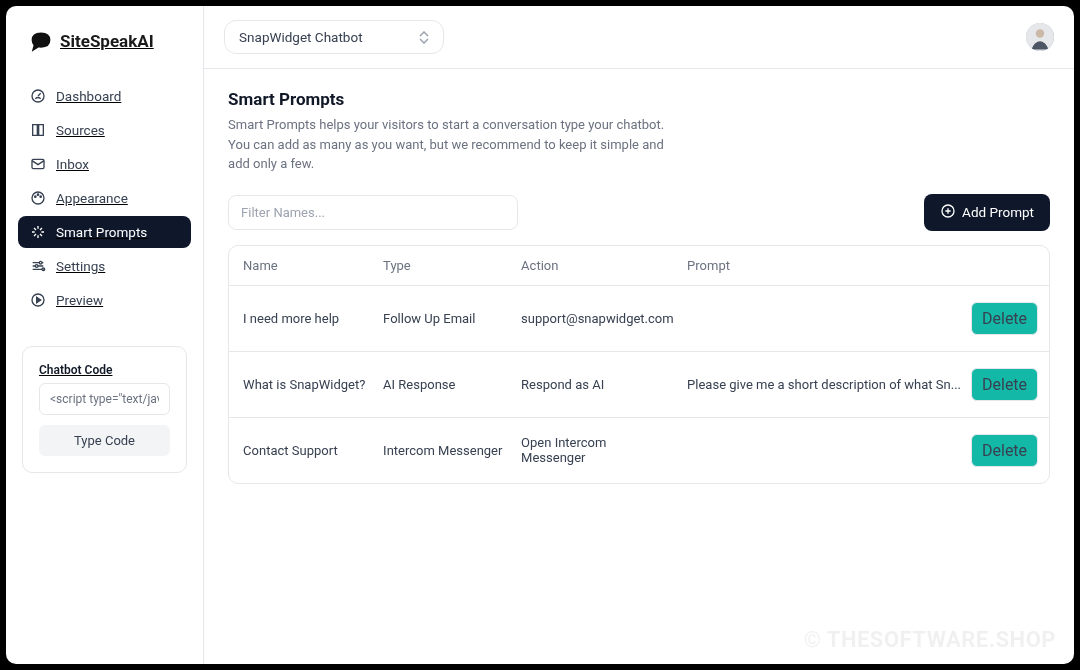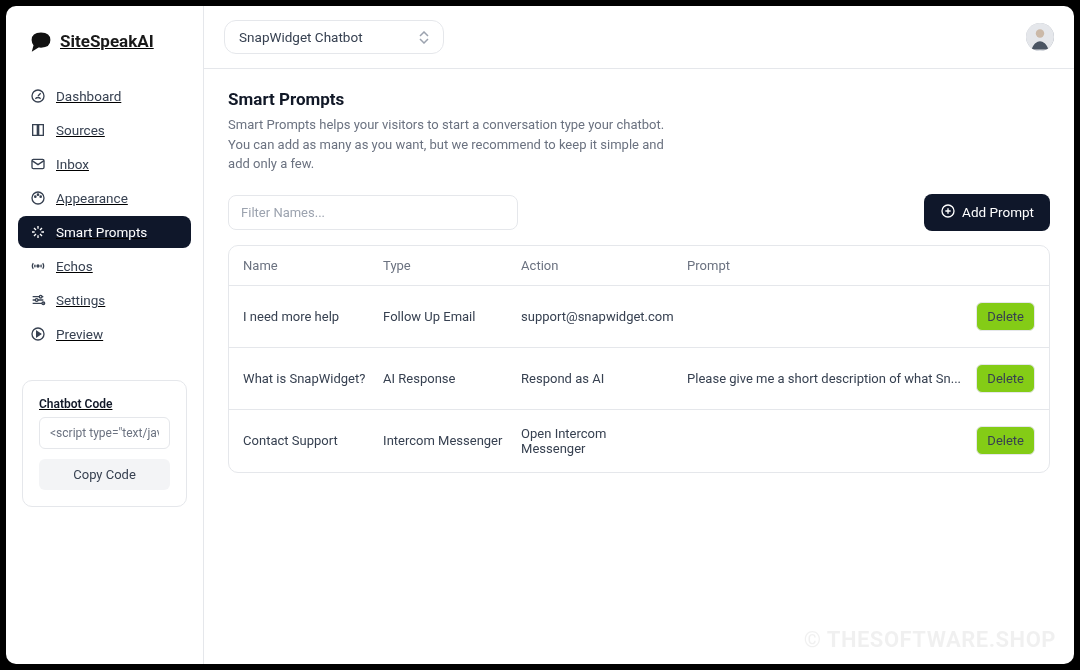--- a/index.html
+++ b/index.html
@@ -31,21 +31,21 @@
 .add-btn { display: flex; align-items: center; gap: 6px; background: #0f172a; color: #fff; border: none; border-radius: 8px; padding: 9px 16px; font-size: 13.5px; cursor: pointer; font-family: inherit; }
 .table { border: 1px solid #e5e7eb; border-radius: 10px; overflow: hidden; }
 .table-head { display: flex; padding: 12px 14px; border-bottom: 1px solid #e5e7eb; font-size: 13px; color: #6b7280; }
 .table-row { display: flex; align-items: center; padding: 16px 14px; border-bottom: 1px solid #e5e7eb; font-size: 13px; color: #374151; }
 .table-row:last-child { border-bottom: none; }
 .col-name { width: 140px; flex-shrink: 0; padding-right: 10px; }
 .col-type { width: 138px; flex-shrink: 0; padding-right: 10px; }
 .col-action { width: 166px; flex-shrink: 0; padding-right: 22px; }
 .col-prompt { flex: 1; white-space: nowrap; overflow: hidden; text-overflow: ellipsis; padding-right: 10px; }
 .col-del { width: 64px; flex-shrink: 0; text-align: right; }
-.del-btn { border: 1px solid #e5e7eb; background: #84cc16; border-radius: 6px; padding: 6px 10px; font-size: 13px; color: #374151; cursor: pointer; font-family: inherit; }
+.del-btn { border: 1px solid #e5e7eb; background: #14b8a6; border-radius: 6px; padding: 6px 10px; font-size: 16px; color: #374151; cursor: pointer; font-family: inherit; }
 .watermark { position: absolute; bottom: 12px; right: 18px; font-size: 22px; font-weight: 700; color: rgba(0,0,0,0.06); letter-spacing: 0.5px; }
 .chev { display: flex; flex-direction: column; gap: 1px; }
 </style>
 </head>
 <body>
 
 <div class="app">
   <aside class="sidebar">
     <div class="logo">
       <span class="logo-icon">
@@ -86,47 +86,40 @@
         <span>Appearance</span>
       </div>
       <div class="nav-item active">
         <span class="icon"><svg viewBox="0 0 24 24" fill="none" stroke="currentColor" stroke-width="2">
               <path d="M12 3v4M12 17v4M3 12h4M17 12h4M6 6l3 3M15 15l3 3M6 18l3-3M15 9l3-3"></path>
             </svg></span>
         <span>Smart Prompts</span>
       </div>
       <div class="nav-item">
         <span class="icon"><svg viewBox="0 0 24 24" fill="none" stroke="currentColor" stroke-width="2">
-              <path d="M5 8c-2 2-2 6 0 8M8 10c-1 1-1 3 0 4M19 8c2 2 2 6 0 8M16 10c1 1 1 3 0 4"></path>
-              <circle cx="12" cy="12" r="1.5" fill="currentColor"></circle>
-            </svg></span>
-        <span>Echos</span>
-      </div>
-      <div class="nav-item">
-        <span class="icon"><svg viewBox="0 0 24 24" fill="none" stroke="currentColor" stroke-width="2">
               <path d="M4 7h10M18 7h2M4 12h4M12 12h8M4 17h14M22 17h-2"></path>
               <circle cx="16" cy="7" r="2"></circle>
               <circle cx="10" cy="12" r="2"></circle>
               <circle cx="20" cy="17" r="2"></circle>
             </svg></span>
         <span>Settings</span>
       </div>
       <div class="nav-item">
         <span class="icon"><svg viewBox="0 0 24 24" fill="none" stroke="currentColor" stroke-width="2">
               <circle cx="12" cy="12" r="9"></circle>
               <path d="M10 8l6 4-6 4z" fill="currentColor"></path>
             </svg></span>
         <span>Preview</span>
       </div>
     </nav>
 
     <div class="card">
       <div class="card-title">Chatbot Code</div>
       <input class="code-input" readonly="" value="&lt;script type=&quot;text/javascript&quot;" style="">
-      <button class="copy-btn">Copy Code</button>
+      <button class="copy-btn">Type Code</button>
     </div>
   </aside>
 
   <main class="main">
     <div class="topbar">
       <div class="selector">
         <span>SnapWidget Chatbot</span>
         <span class="chev">
           <svg width="10" height="6" viewBox="0 0 10 6">
               <path d="M1 5l4-4 4 4" stroke="#9ca3af" stroke-width="1.5" fill="none"></path>

